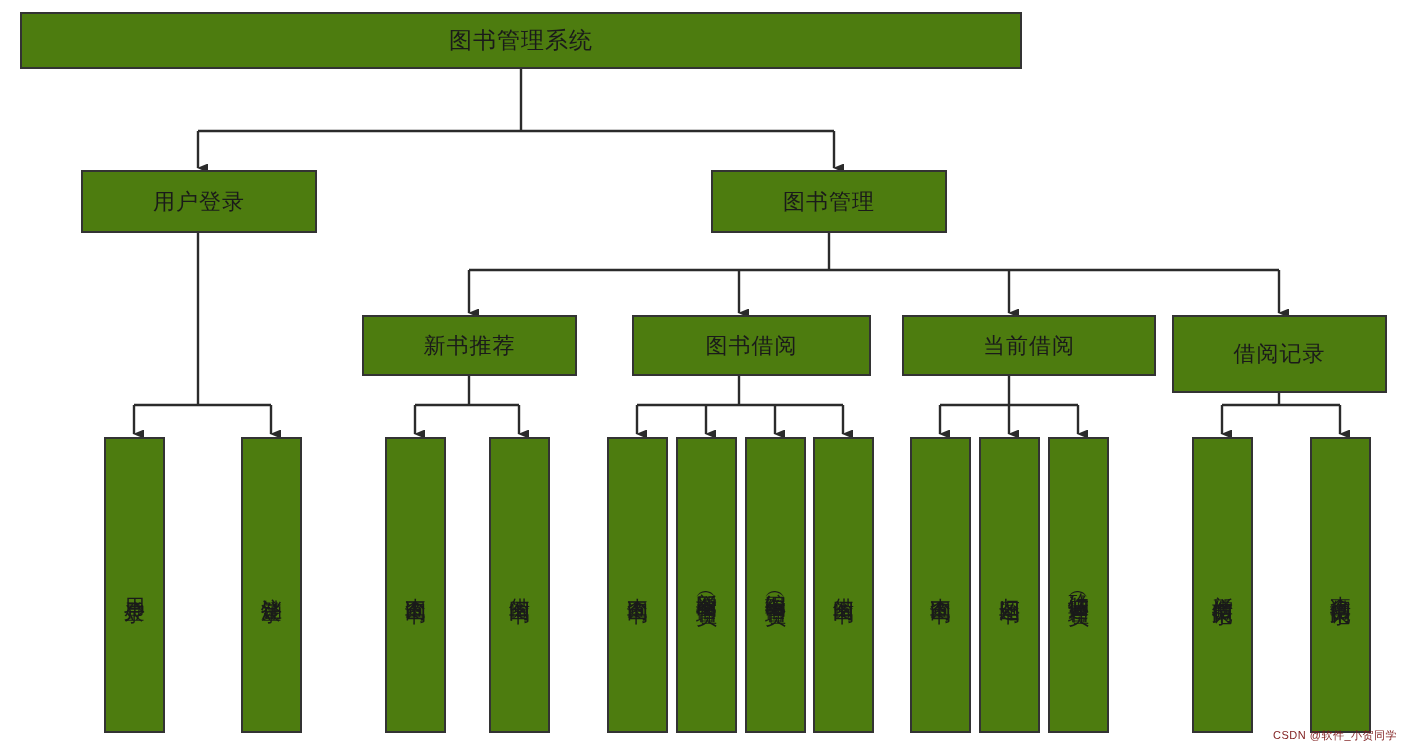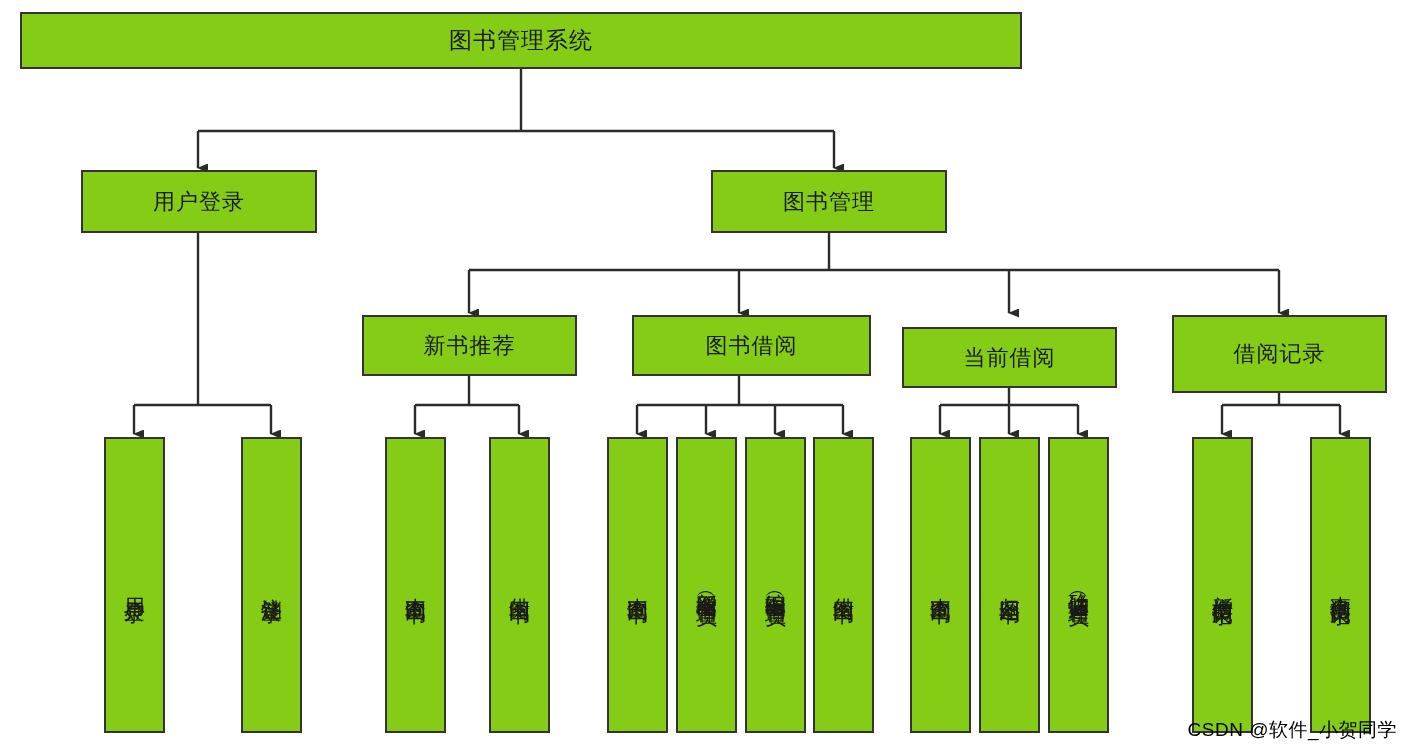--- a/index.html
+++ b/index.html
@@ -22,21 +22,21 @@
     position: absolute;
     left: 0;
     top: 0;
     width: 1405px;
     height: 747px;
     pointer-events: none;
   }
   .node {
     position: absolute;
     box-sizing: border-box;
-    background: #84cc16;
+    background: #4d7c0f;
     border: 2px solid #333333;
     display: flex;
     align-items: center;
     justify-content: center;
     color: #1a1a1a;
     z-index: 2;
   }
   .node-h {
     font-size: 22px;
     letter-spacing: 1px;
@@ -55,22 +55,22 @@
     line-height: 1.05;
     letter-spacing: 2px;
     white-space: nowrap;
     max-height: 282px;
     overflow: visible;
   }
   .watermark {
     position: absolute;
     right: 8px;
     bottom: 4px;
-    font-size: 19px;
-    color: #000000;
+    font-size: 11px;
+    color: #7f1d1d;
     white-space: nowrap;
     z-index: 5;
     letter-spacing: 0.5px;
   }
 </style>
 </head>
 <body>
 
 <div id="diagram-root">
 
@@ -136,21 +136,21 @@
   <div class="node" style="left:711px; top:170px; width:236px; height:63px;">
     <span class="node-h">图书管理</span>
   </div>
 
   <div class="node" style="left:362px; top:315px; width:215px; height:61px;">
     <span class="node-h">新书推荐</span>
   </div>
   <div class="node" style="left:632px; top:315px; width:239px; height:61px;">
     <span class="node-h">图书借阅</span>
   </div>
-  <div class="node" style="left:902px; top:327px; width:215px; height:61px;">
+  <div class="node" style="left:902px; top:315px; width:254px; height:61px;">
     <span class="node-h">当前借阅</span>
   </div>
   <div class="node" style="left:1172px; top:315px; width:215px; height:78px;">
     <span class="node-h">借阅记录</span>
   </div>
 
   <div class="node node-leaf" style="left:104px; top:437px; width:61px; height:296px;">
     <span class="node-v">用户登录</span>
   </div>
   <div class="node node-leaf" style="left:241px; top:437px; width:61px; height:296px;">

